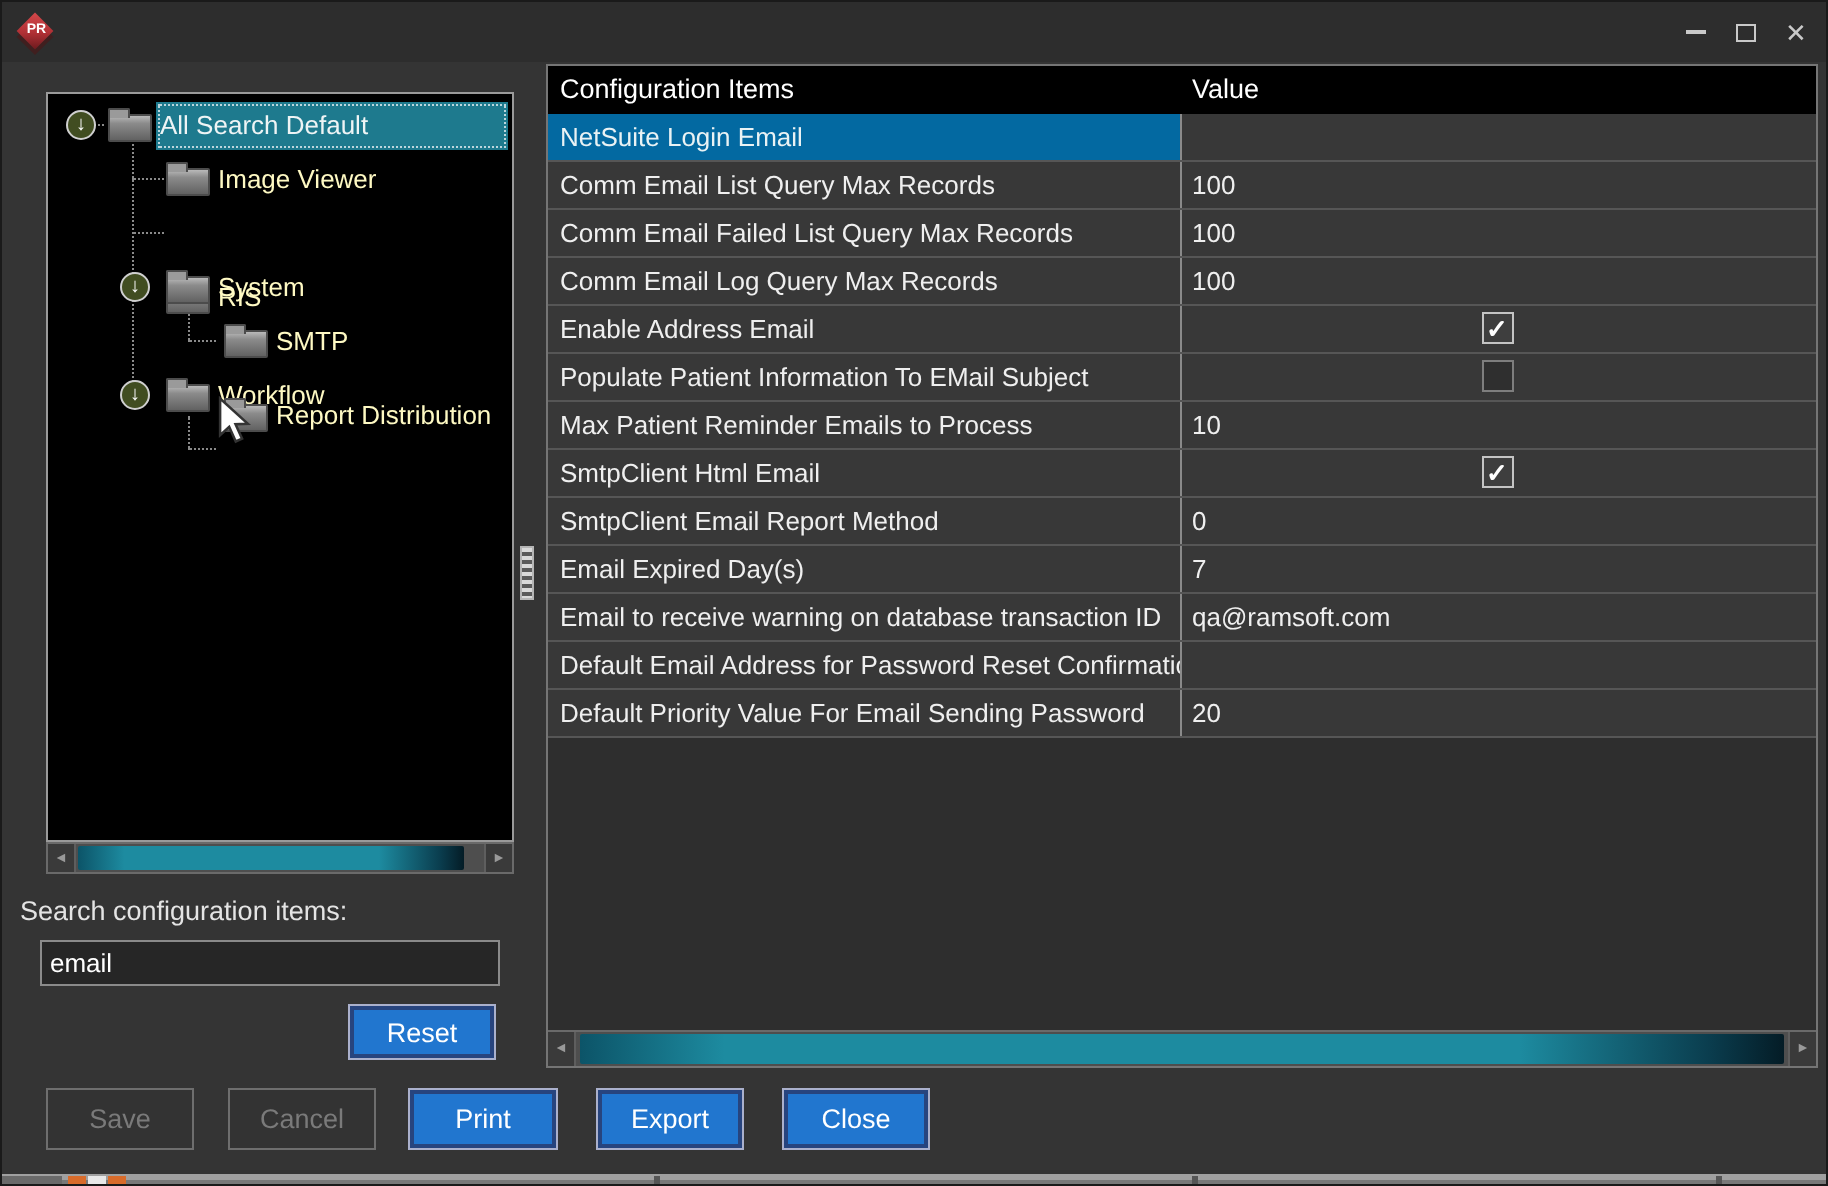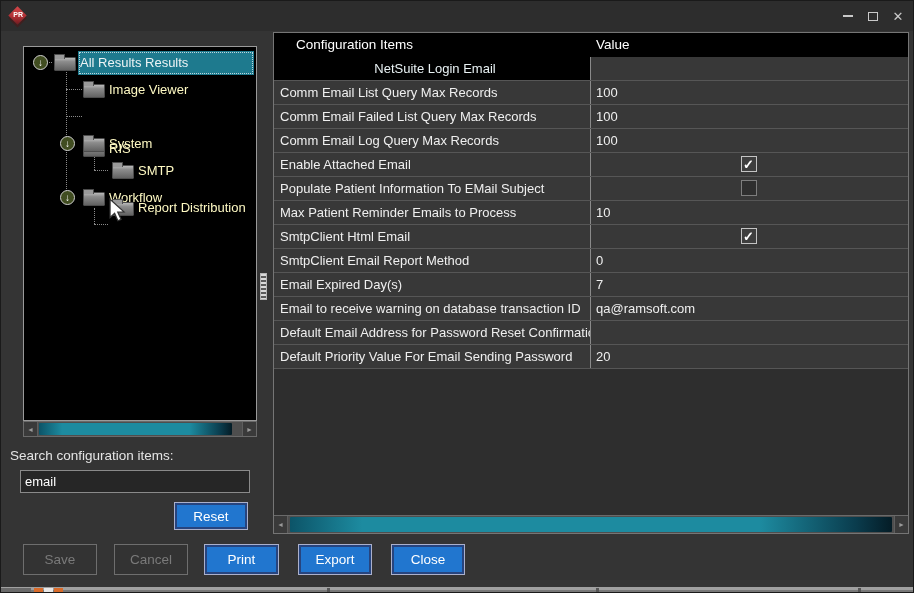--- a/index.html
+++ b/index.html
@@ -45,28 +45,28 @@
   .scroll-btn.right{right:0;border-left:1px solid #5e5e5e;}
   .scroll-thumb{position:absolute;top:1px;bottom:1px;border-radius:1px;
     background:linear-gradient(90deg,#0c5468 0%,#1d8ba0 12%,#1d8ba0 78%,#0a3c4d 94%,#041c26 100%);}
   
   .splitter-grip{position:absolute;left:259px;top:272px;width:7px;height:27px;border:1px solid #b5b5b5;
     background:repeating-linear-gradient(180deg,#d9d9d9 0 2px,#5a5a5a 2px 4px);}
   
   .grid-panel{position:absolute;left:272px;top:31px;width:636px;height:502px;background:#2e2e2e;
     border:1px solid #757575;}
   .grid-header{display:flex;height:24px;background:#000;}
-  .grid-header .c1{width:317px;padding-left:22px;line-height:24px;font-size:13.5px;color:#fff;}
+  .grid-header .c1{width:317px;padding-left:6px;line-height:24px;font-size:13.5px;color:#fff;}
   .grid-header .c2{flex:1;padding-left:5px;line-height:24px;font-size:13.5px;color:#fff;}
   .grid-row{display:flex;height:24px;background:#383838;border-bottom:1px solid #565656;}
   .grid-row .cell-item{width:317px;padding-left:6px;line-height:23px;font-size:13px;color:#efefef;
     border-right:1px solid #8a8a8a;white-space:nowrap;overflow:hidden;}
   .grid-row .cell-value{flex:1;padding-left:5px;line-height:23px;font-size:13px;color:#efefef;
     position:relative;white-space:nowrap;overflow:hidden;}
-  .grid-row.sel .cell-item{background:#000000;color:#e9f2f4;text-align:center;}
+  .grid-row.sel .cell-item{background:#0369a1;color:#e9f2f4;}
   .checkbox{position:absolute;left:50%;top:3px;margin-left:-9px;width:16px;height:16px;
     border:1px solid #7e7e7e;background:#2f2f2f;text-align:center;}
   .checkbox.checked{border-color:#c4c4c4;background:#3e3e3e;color:#fff;font-size:13px;line-height:15px;font-weight:bold;}
   .grid-hscroll{left:0;right:0;bottom:0;height:18px;border:none;border-top:1px solid #6a6a6a;}
   
   .search-label{position:absolute;left:9px;top:447px;font-size:13.5px;color:#e4e4e4;}
   .search-input{position:absolute;left:19px;top:469px;width:230px;height:23px;background:#262626;
     border:1px solid #8a8a8a;color:#fff;font-size:13px;font-family:"Liberation Sans",sans-serif;padding:2px 4px;}
   
   .btn{position:absolute;height:31px;font-family:"Liberation Sans",sans-serif;font-size:13.5px;}
@@ -110,21 +110,21 @@
     <div class="connector v" style="left:42px;top:22px;height:128px;"></div>
     <div class="connector h" style="left:42px;top:42px;width:16px;"></div>
     <div class="connector h" style="left:42px;top:69px;width:16px;"></div>
     <div class="connector v" style="left:70px;top:107px;height:16px;"></div>
     <div class="connector h" style="left:70px;top:123px;width:14px;"></div>
     <div class="connector v" style="left:70px;top:161px;height:16px;"></div>
     <div class="connector h" style="left:70px;top:177px;width:14px;"></div>
   <div class="tree-row" style="top: 3px;">
     <span class="expander" style="left: 9px;"><span class="eg">↓</span></span>
     <span class="folder" style="left: 30px;"></span>
-    <span class="tree-label sel" style="left: 54px; right: 2px;">All Results Results</span>
+    <span class="tree-label sel" style="left: 54px; right: 2px;">All Search Default</span>
   </div>
       <div class="tree-row" style="top: 30px;">
 
     <span class="folder" style="left: 59px;"></span>
     <span class="tree-label" style="left: 85px;">Image Viewer</span>
   </div>
       <div class="tree-row" style="top: 57px; margin-top: 32px;">
 
     <span class="folder" style="left: 59px;"></span>
     <span class="tree-label" style="left: 85px;">RIS</span>
@@ -187,21 +187,21 @@
     </div>
   </div>
         <div class="grid-row">
     <div class="cell-item">Comm Email Log Query Max Records</div>
     <div class="cell-value">
       <span class="val-text">100</span>
       
     </div>
   </div>
         <div class="grid-row">
-    <div class="cell-item">Enable Attached Email</div>
+    <div class="cell-item">Enable Address Email</div>
     <div class="cell-value">
       <span class="val-text"></span>
       <span class="checkbox checked" style="display: inline-block;">✓</span>
     </div>
   </div>
         <div class="grid-row">
     <div class="cell-item">Populate Patient Information To EMail Subject</div>
     <div class="cell-value">
       <span class="val-text"></span>
       <span class="checkbox" style="display: inline-block;"></span>

